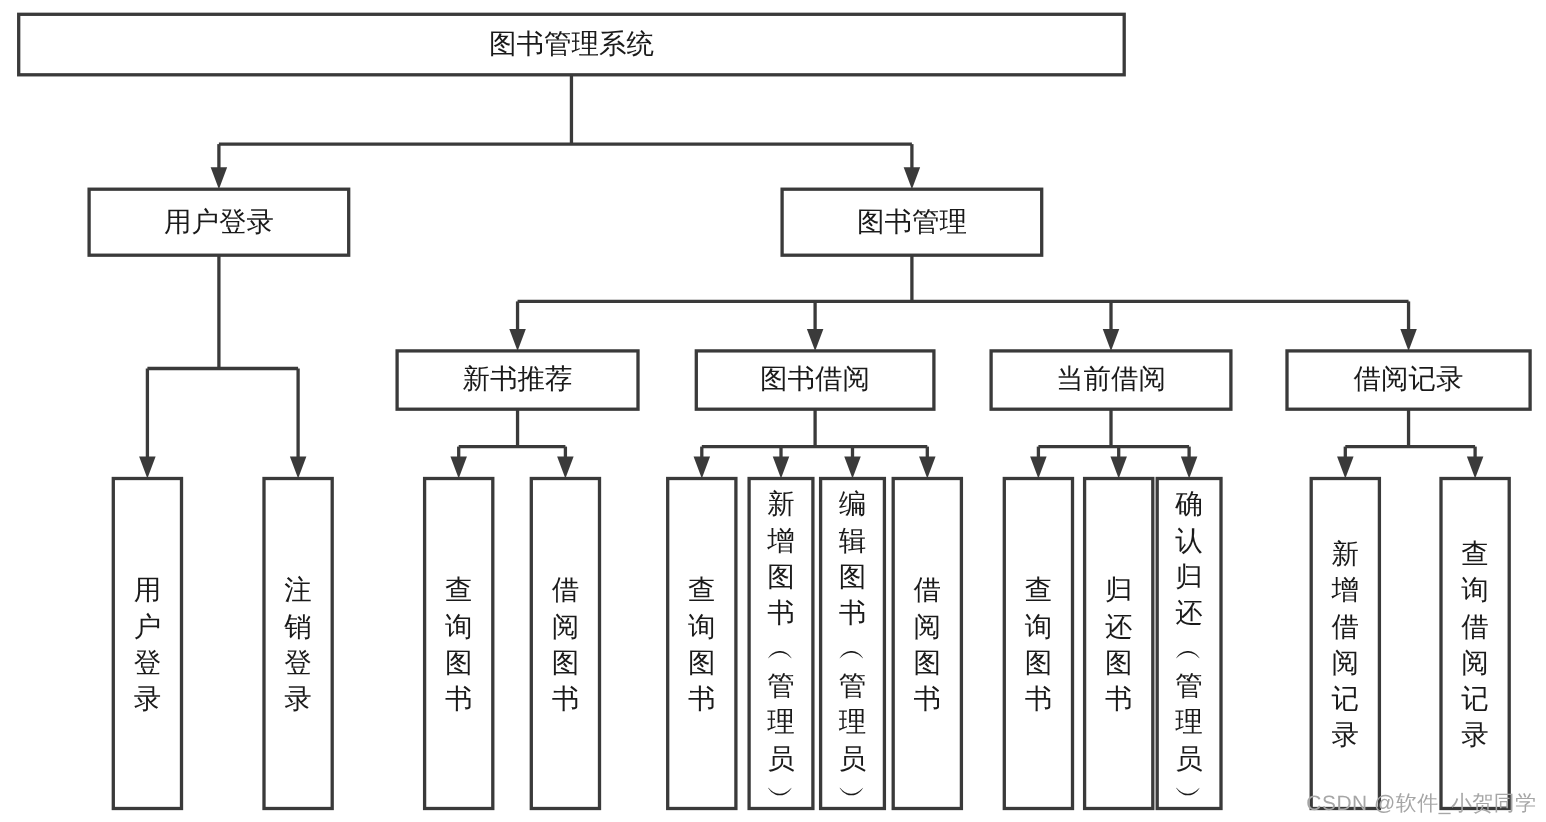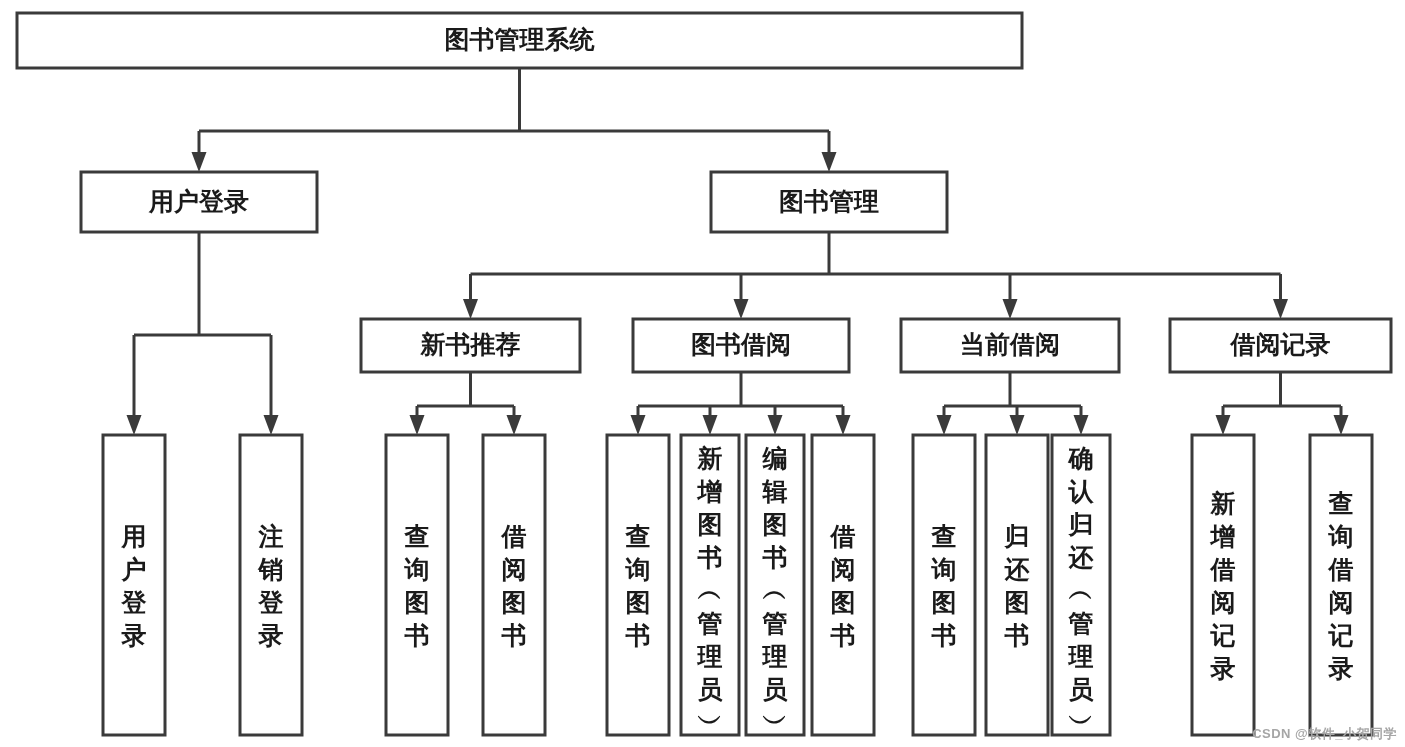--- a/index.html
+++ b/index.html
@@ -14,21 +14,20 @@
     position: relative;
     overflow: hidden;
     font-family: "Liberation Sans", "DejaVu Sans", sans-serif;
   }
   #diagram-root {
     position: absolute;
     left: 0;
     top: 0;
     width: 1405px;
     height: 747px;
-    font-weight: bold;
   }
   svg.flow {
     display: block;
     width: 1405px;
     height: 747px;
   }
   .node-box {
     fill: #ffffff;
     stroke: #3a3a3a;
     stroke-width: 3;
@@ -54,21 +53,21 @@
     font-family: "Liberation Sans", "DejaVu Sans", sans-serif;
     font-size: 25px;
     fill: #1a1a1a;
     text-anchor: middle;
   }
   .watermark-text {
     position: absolute;
     right: 8px;
     bottom: 4px;
     font-family: "Liberation Sans", "DejaVu Sans", sans-serif;
-    font-size: 13px;
+    font-size: 19px;
     color: #a6a6a6;
     white-space: nowrap;
     letter-spacing: 0.5px;
     pointer-events: none;
   }
 </style>
 </head>
 <body>
 
 <div id="diagram-root">

